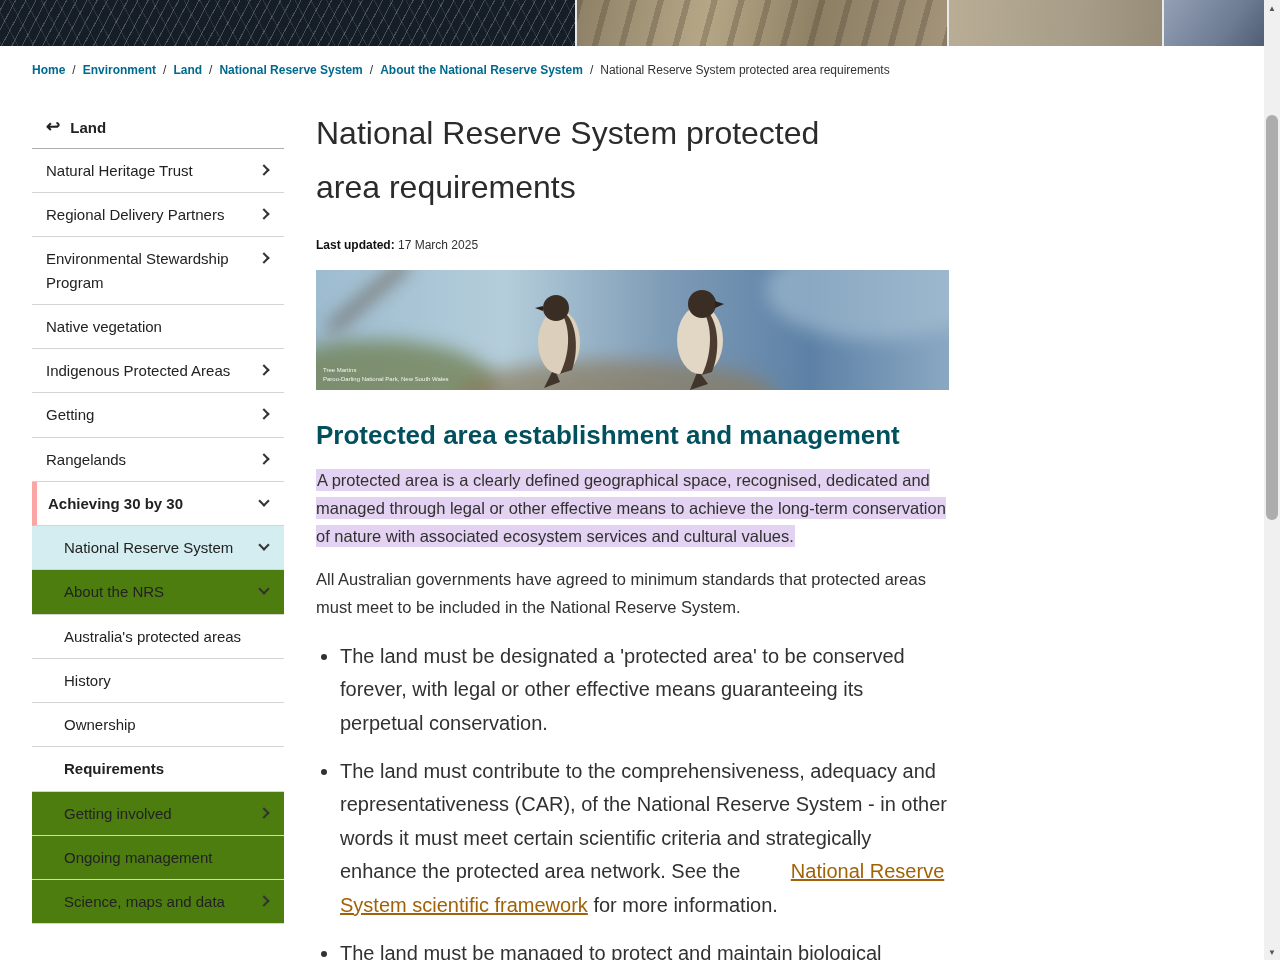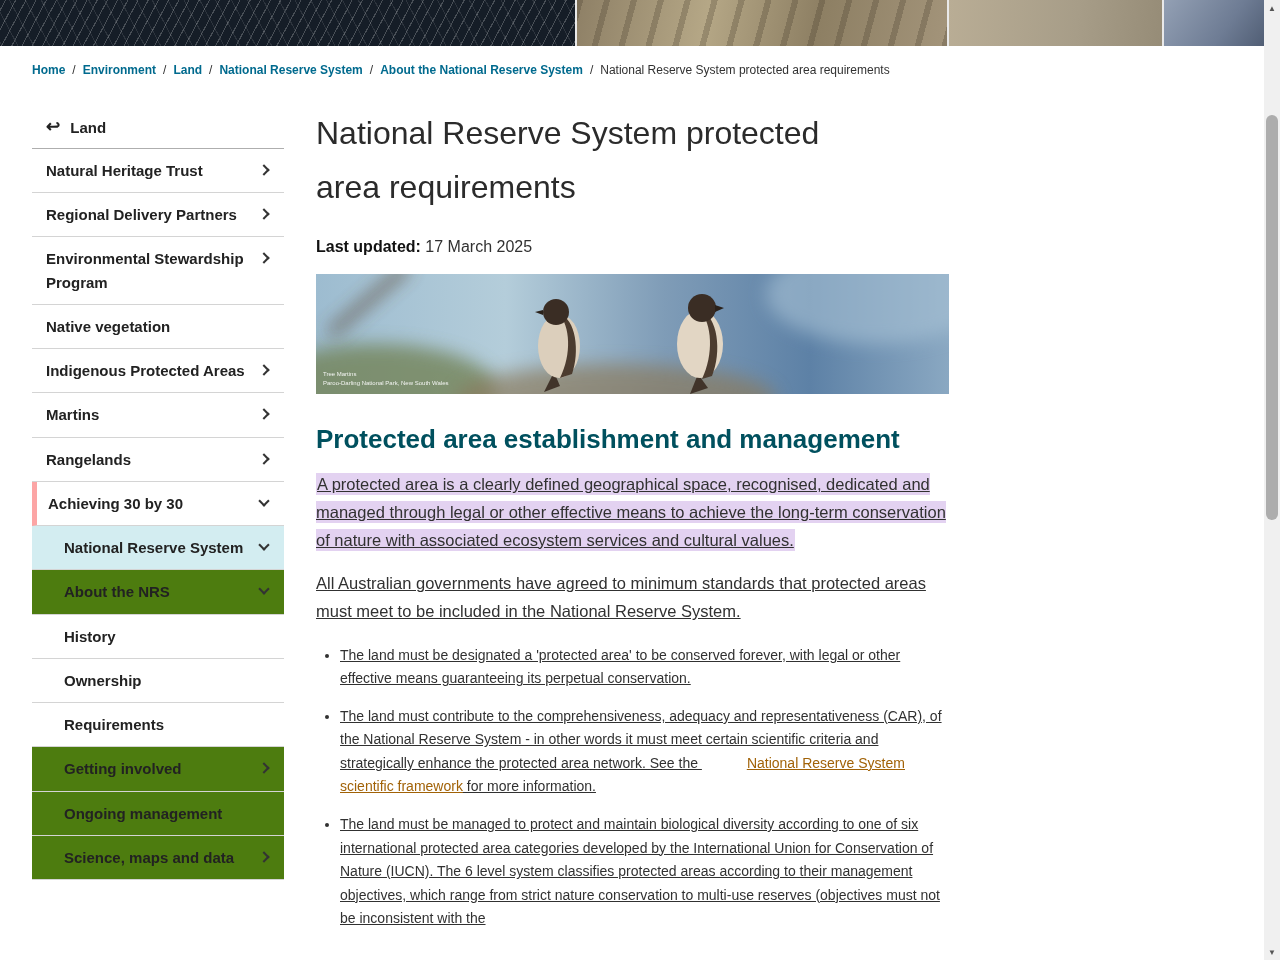--- a/index.html
+++ b/index.html
@@ -34,50 +34,50 @@
 
   
   .content-wrap { display:flex; align-items:flex-start; padding:16px 0 0 32px; }
 
   
   .sidebar { width:252px; flex:0 0 252px; font-size:15px; color:#222; }
   .sb-header { display:flex; align-items:center; gap:10px; padding:12px 14px;
     font-weight:bold; border-bottom:1px solid #aeaeae; cursor:pointer; }
   .back-icon { font-size:17px; font-weight:bold; line-height:1; transform:translateY(-1px); }
   .sb-item { position:relative; display:flex; justify-content:space-between; align-items:flex-start;
-    padding:10px 14px; border-bottom:1px solid #d4d4d4; cursor:pointer; line-height:1.55; background:#fff;font-weight:bold; }
+    padding:10px 14px; border-bottom:1px solid #d4d4d4; cursor:pointer; line-height:1.55; background:#fff; }
   .sb-item .sb-label { padding-right:6px; }
   .sb-item.lvl1 { padding-left:32px; }
   .sb-item.bold { font-weight:bold; }
   .sb-item.active-border { border-left:5px solid #fca5a5; padding-left:11px; }
   .sb-item.bg-teal { background:#d3edf1; }
   .sb-item.bg-gray { background:#4d7c0f; }
   .chev { flex:0 0 auto; width:8px; height:8px; border:solid #333; border-width:0 2px 2px 0;
     margin-top:7px; margin-right:2px; }
   .chev.right { transform:rotate(-45deg); }
   .chev.down { transform:rotate(45deg); margin-top:5px; }
 
   
   .main { margin-left:32px; width:635px; color:#313131; }
   .page-title { font-size:32px; font-weight:400; color:#2b2b2b; line-height:1.68; max-width:560px; margin-bottom:24px; }
-  .last-updated { font-size:16px; margin-bottom:18px; }
+  .last-updated { font-size:12px; margin-bottom:18px; }
   .last-updated b { color:#111; }
 
   .hero { position:relative; width:633px; height:120px; overflow:hidden; margin-bottom:20px; }
   .hero svg { display:block; width:100%; height:100%; }
   .hero-caption { position:absolute; left:7px; bottom:6px; color:rgba(255,255,255,.9);
     font-size:6px; line-height:1.5; }
 
   .section-heading { font-size:26px; font-weight:bold; color:#00505e; margin:30px 0 16px; }
 
-  .para { font-size:16.5px; line-height:1.68; margin-bottom:16px;text-decoration:underline; }
+  .para { font-size:16.5px; line-height:1.68; margin-bottom:16px; }
   mark.hl { background:#e3d2f1; color:inherit; padding:2px 1px; }
 
   ul.req-list { margin:18px 0 0 0; padding-left:24px; }
-  ul.req-list li { font-size:14px; line-height:1.68; margin-bottom:14px;text-decoration:underline; }
+  ul.req-list li { font-size:20px; line-height:1.68; margin-bottom:14px; }
   .body-link { color:#a16207; text-decoration:underline; cursor:pointer;padding-left:45px; }
 
   
   .scrollbar { position:absolute; top:0; right:0; width:16px; height:960px; background:#f0f0f0; }
   .sb-arrow { position:absolute; left:0; width:16px; height:16px; display:flex; align-items:center;
     justify-content:center; font-size:8px; color:#555; cursor:pointer; }
   .sb-arrow.up { top:0; }
   .sb-arrow.down { bottom:0; }
   .sb-thumb { position:absolute; left:2px; top:115px; width:12px; height:405px; background:#adadad;
     border-radius:6px; cursor:pointer; }
@@ -119,38 +119,41 @@
         <span class="chev right"></span>
       </div>
       <div class="sb-item">
         <span class="sb-label">Native vegetation</span>
       </div>
       <div class="sb-item">
         <span class="sb-label">Indigenous Protected Areas</span>
         <span class="chev right"></span>
       </div>
       <div class="sb-item">
-        <span class="sb-label">Martins</span>
+        <span class="sb-label">Getting</span>
         <span class="chev right"></span>
       </div>
       <div class="sb-item">
         <span class="sb-label">Rangelands</span>
         <span class="chev right"></span>
       </div>
       <div class="sb-item bold active-border">
         <span class="sb-label">Achieving 30 by 30</span>
         <span class="chev down"></span>
       </div>
       <div class="sb-item lvl1 bg-teal">
         <span class="sb-label">National Reserve System</span>
         <span class="chev down"></span>
       </div>
       <div class="sb-item lvl1 bg-gray">
         <span class="sb-label">About the NRS</span>
         <span class="chev down"></span>
+      </div>
+      <div class="sb-item lvl1">
+        <span class="sb-label">Australia's protected areas</span>
       </div>
       <div class="sb-item lvl1">
         <span class="sb-label">History</span>
       </div>
       <div class="sb-item lvl1">
         <span class="sb-label">Ownership</span>
       </div>
       <div class="sb-item lvl1 bold">
         <span class="sb-label">Requirements</span>
       </div>

